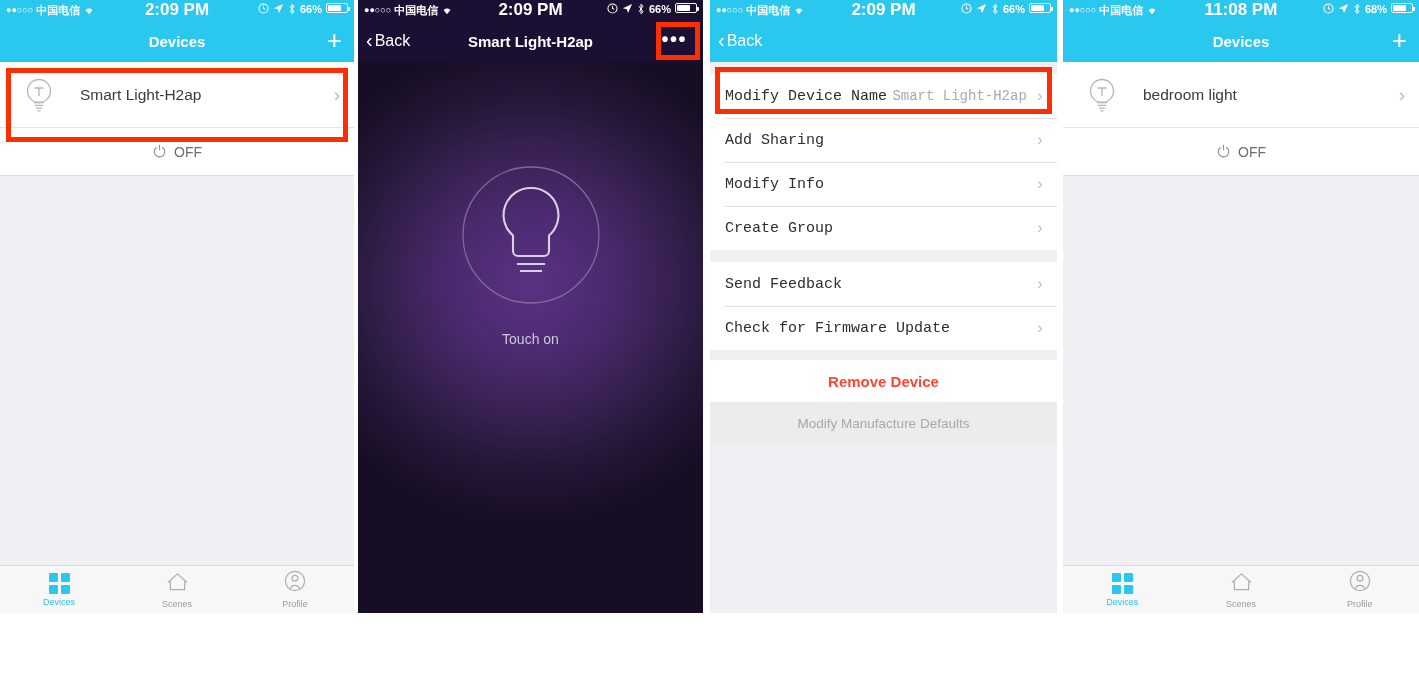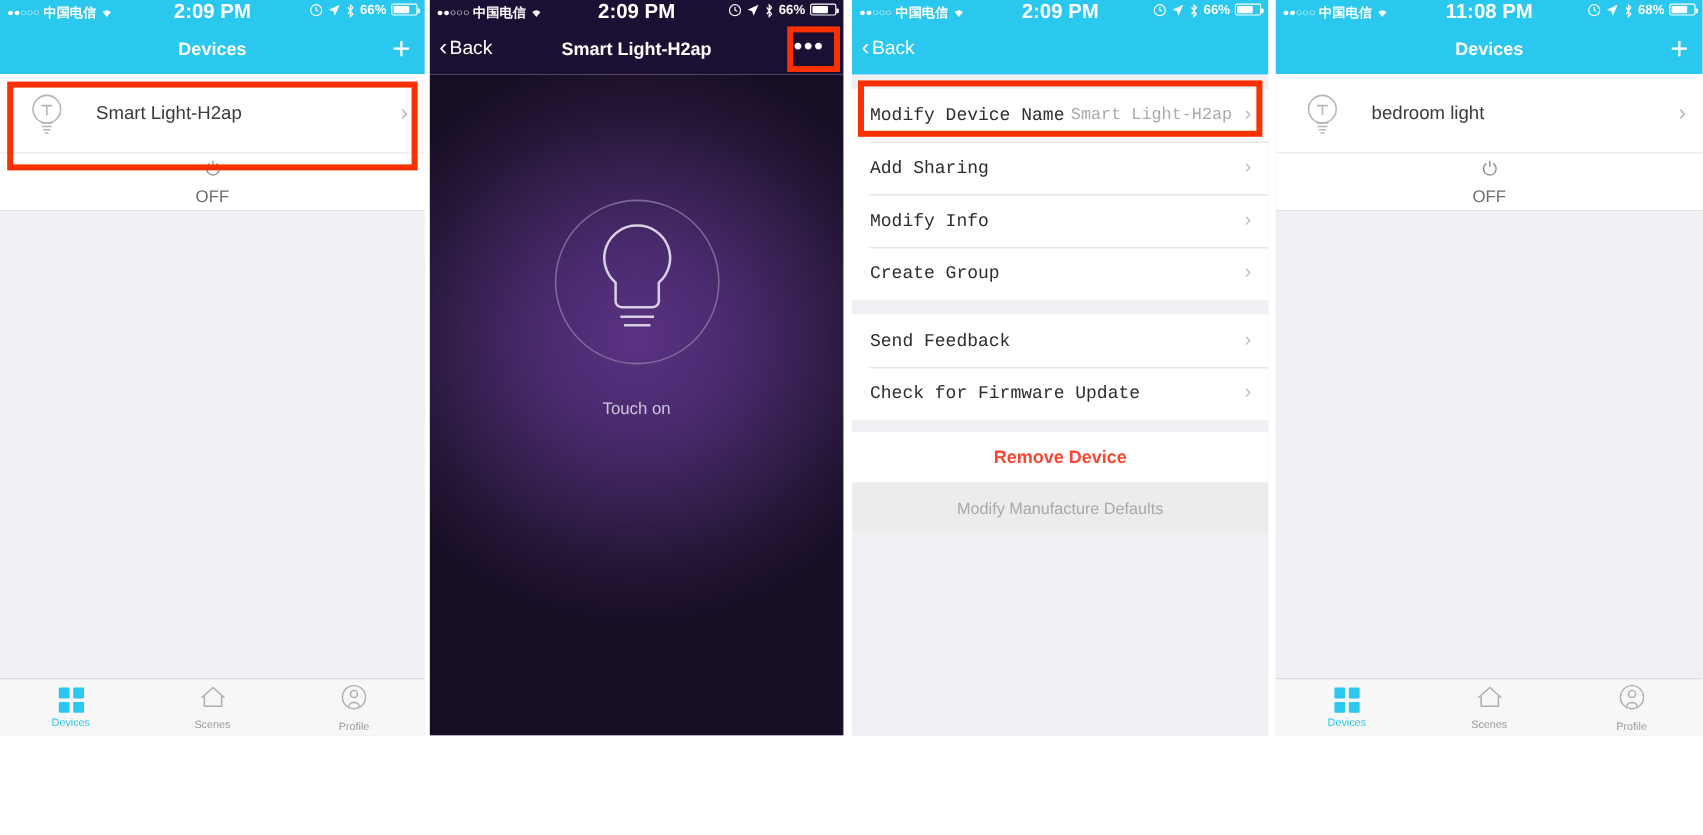--- a/index.html
+++ b/index.html
@@ -92,21 +92,21 @@
   .card { background: #ffffff; }
   .device-row {
     height: 66px; display: flex; align-items: center; padding: 0 14px 0 22px;
     background: #fff; border-bottom: 1px solid #e4e4e6;
   }
   .bulb-ico { width: 34px; height: 40px; flex: 0 0 34px; }
   .device-name { margin-left: 24px; font-size: 15.5px; color: #3b3b3d; }
   .row-chev { margin-left: auto; color: #b9b9be; font-size: 19px; font-weight: 300; }
   .off-row {
     height: 48px; background: #fff; display: flex; align-items: center; justify-content: center;
-    gap: 7px; color: #6d6d72; font-size: 14px; border-bottom: 1px solid #e0e0e2; flex-direction: column;
+    gap: 7px; color: #6d6d72; font-size: 14px; border-bottom: 1px solid #e0e0e2;
   }
   .pwr-ico { width: 15px; height: 15px; display:block; }
 
   
   .tabbar {
     position: absolute; bottom: 0; left: 0; right: 0; height: 48px;
     background: #f7f7f8; border-top: 1px solid #dcdcdf;
     display: flex; align-items: center;
   }
   .tab { flex: 1; display: flex; flex-direction: column; align-items: center; gap: 3px; }

